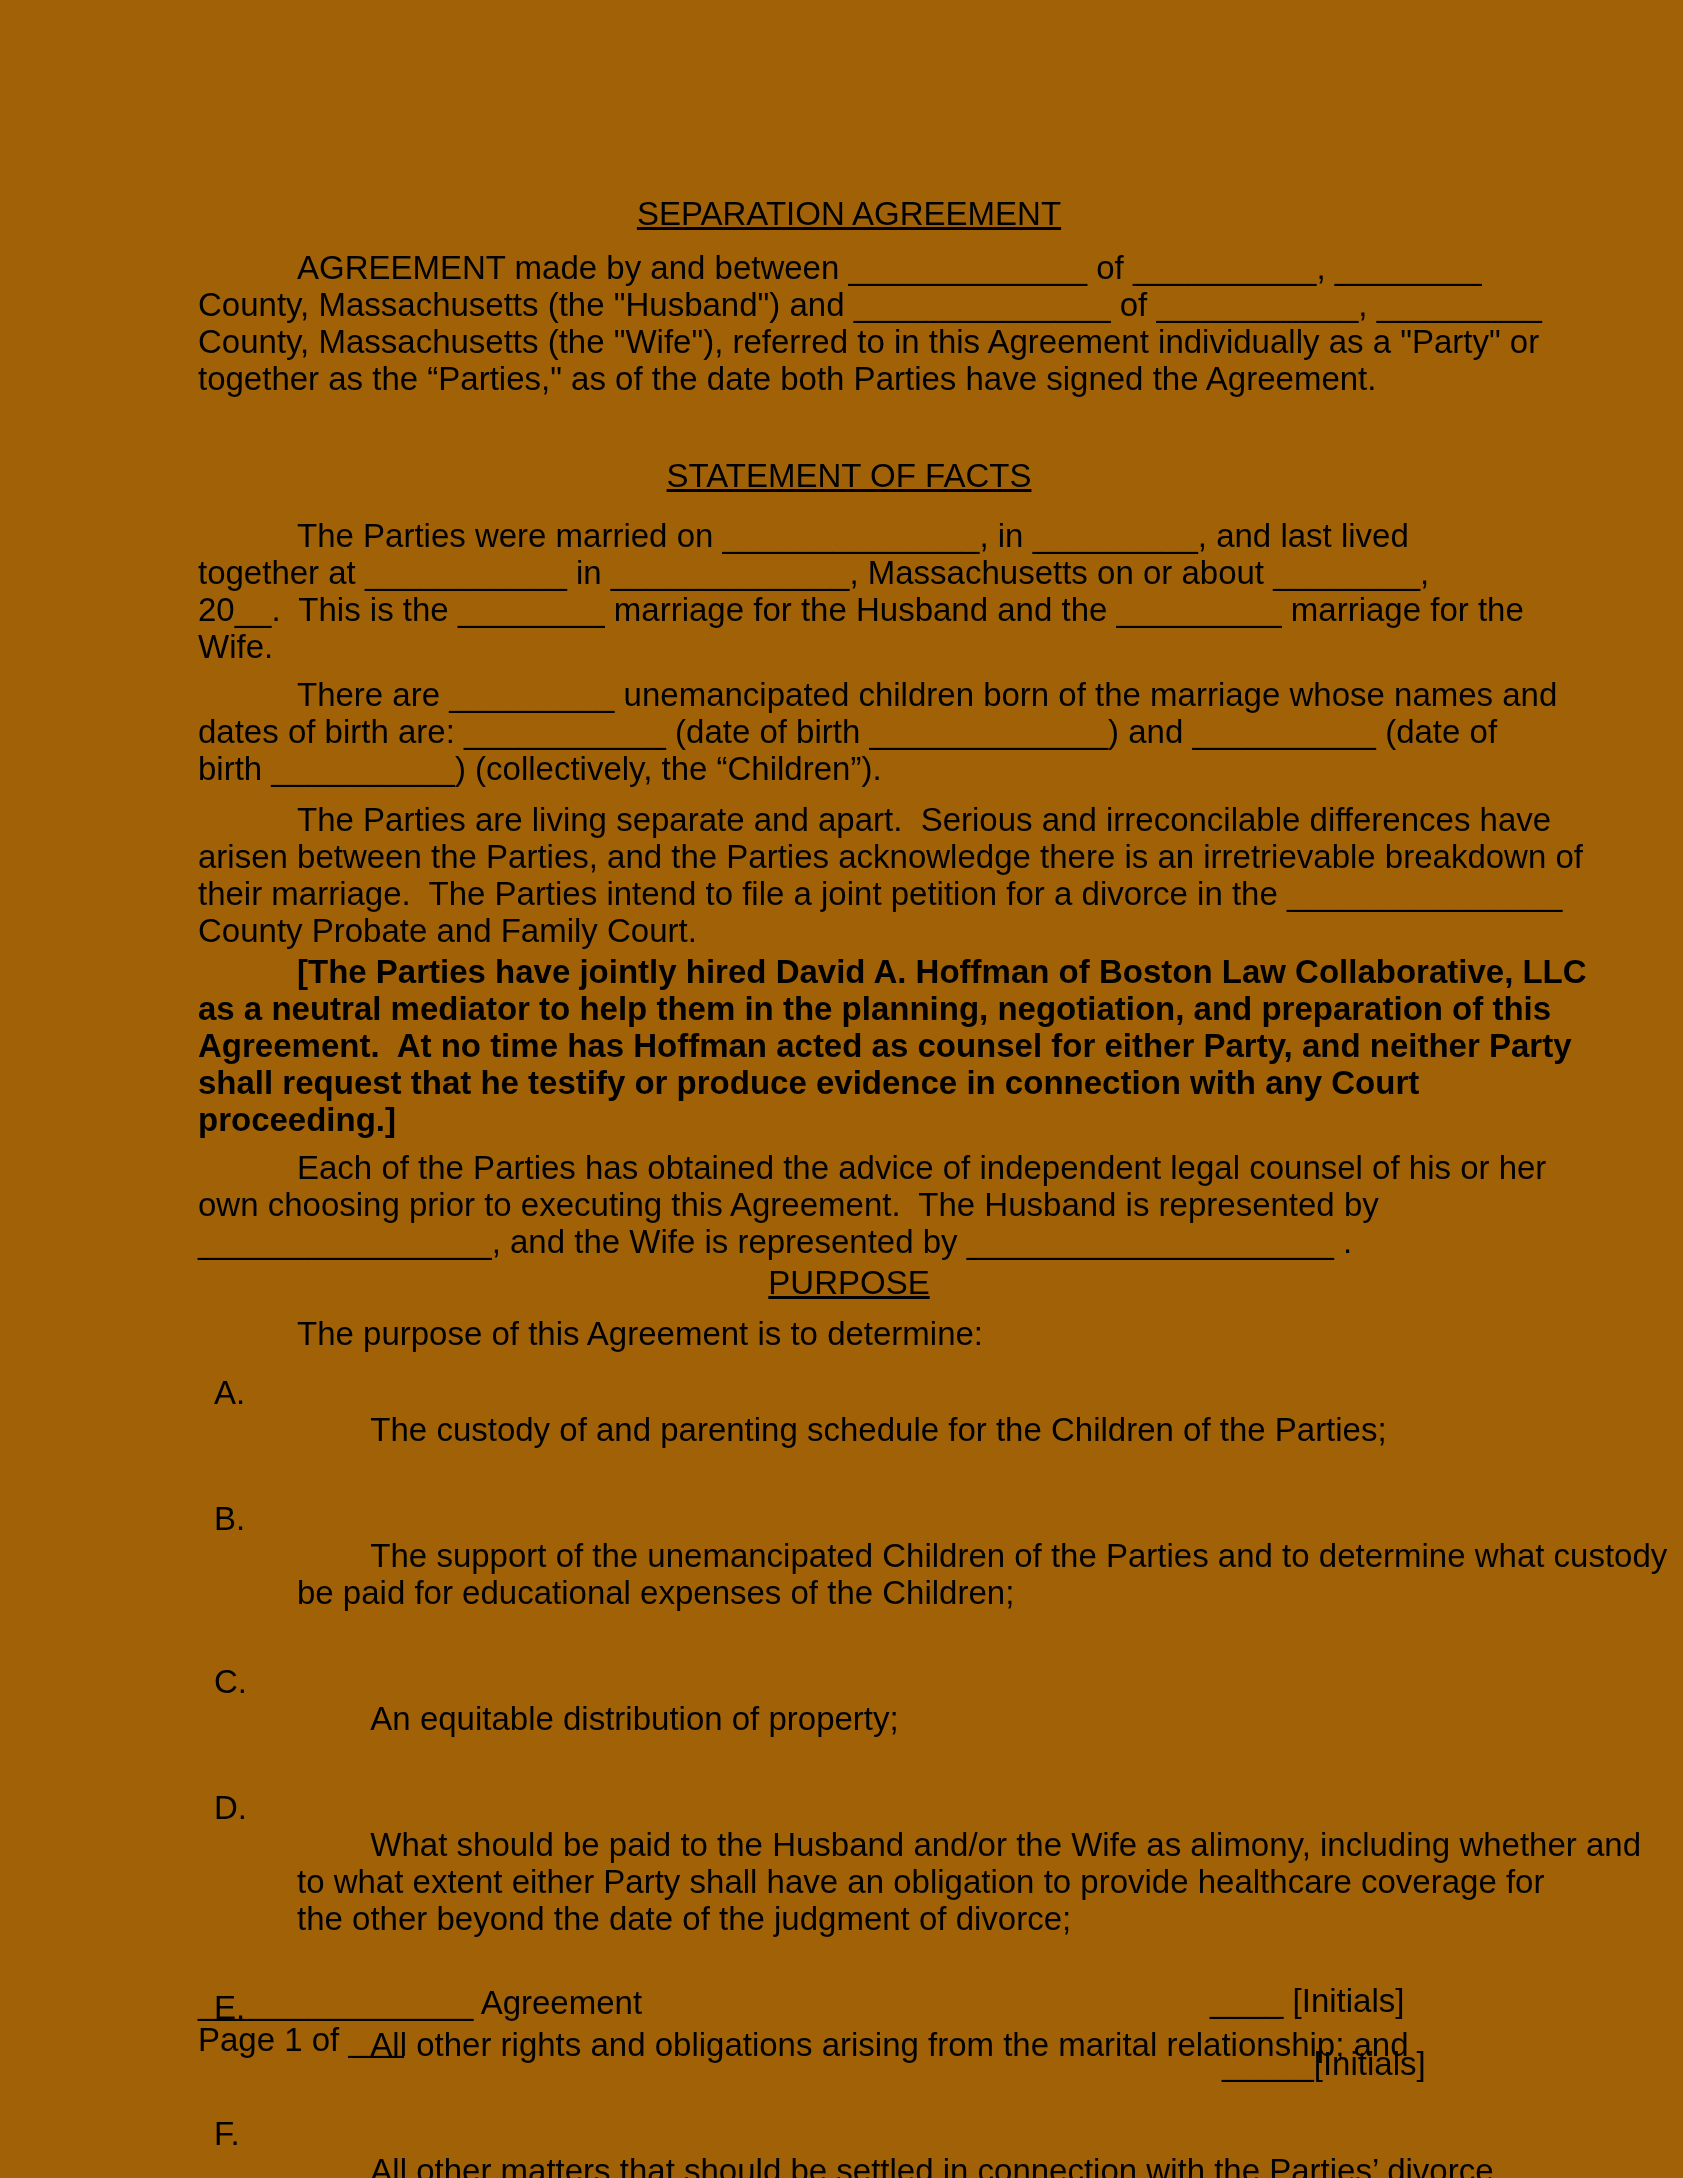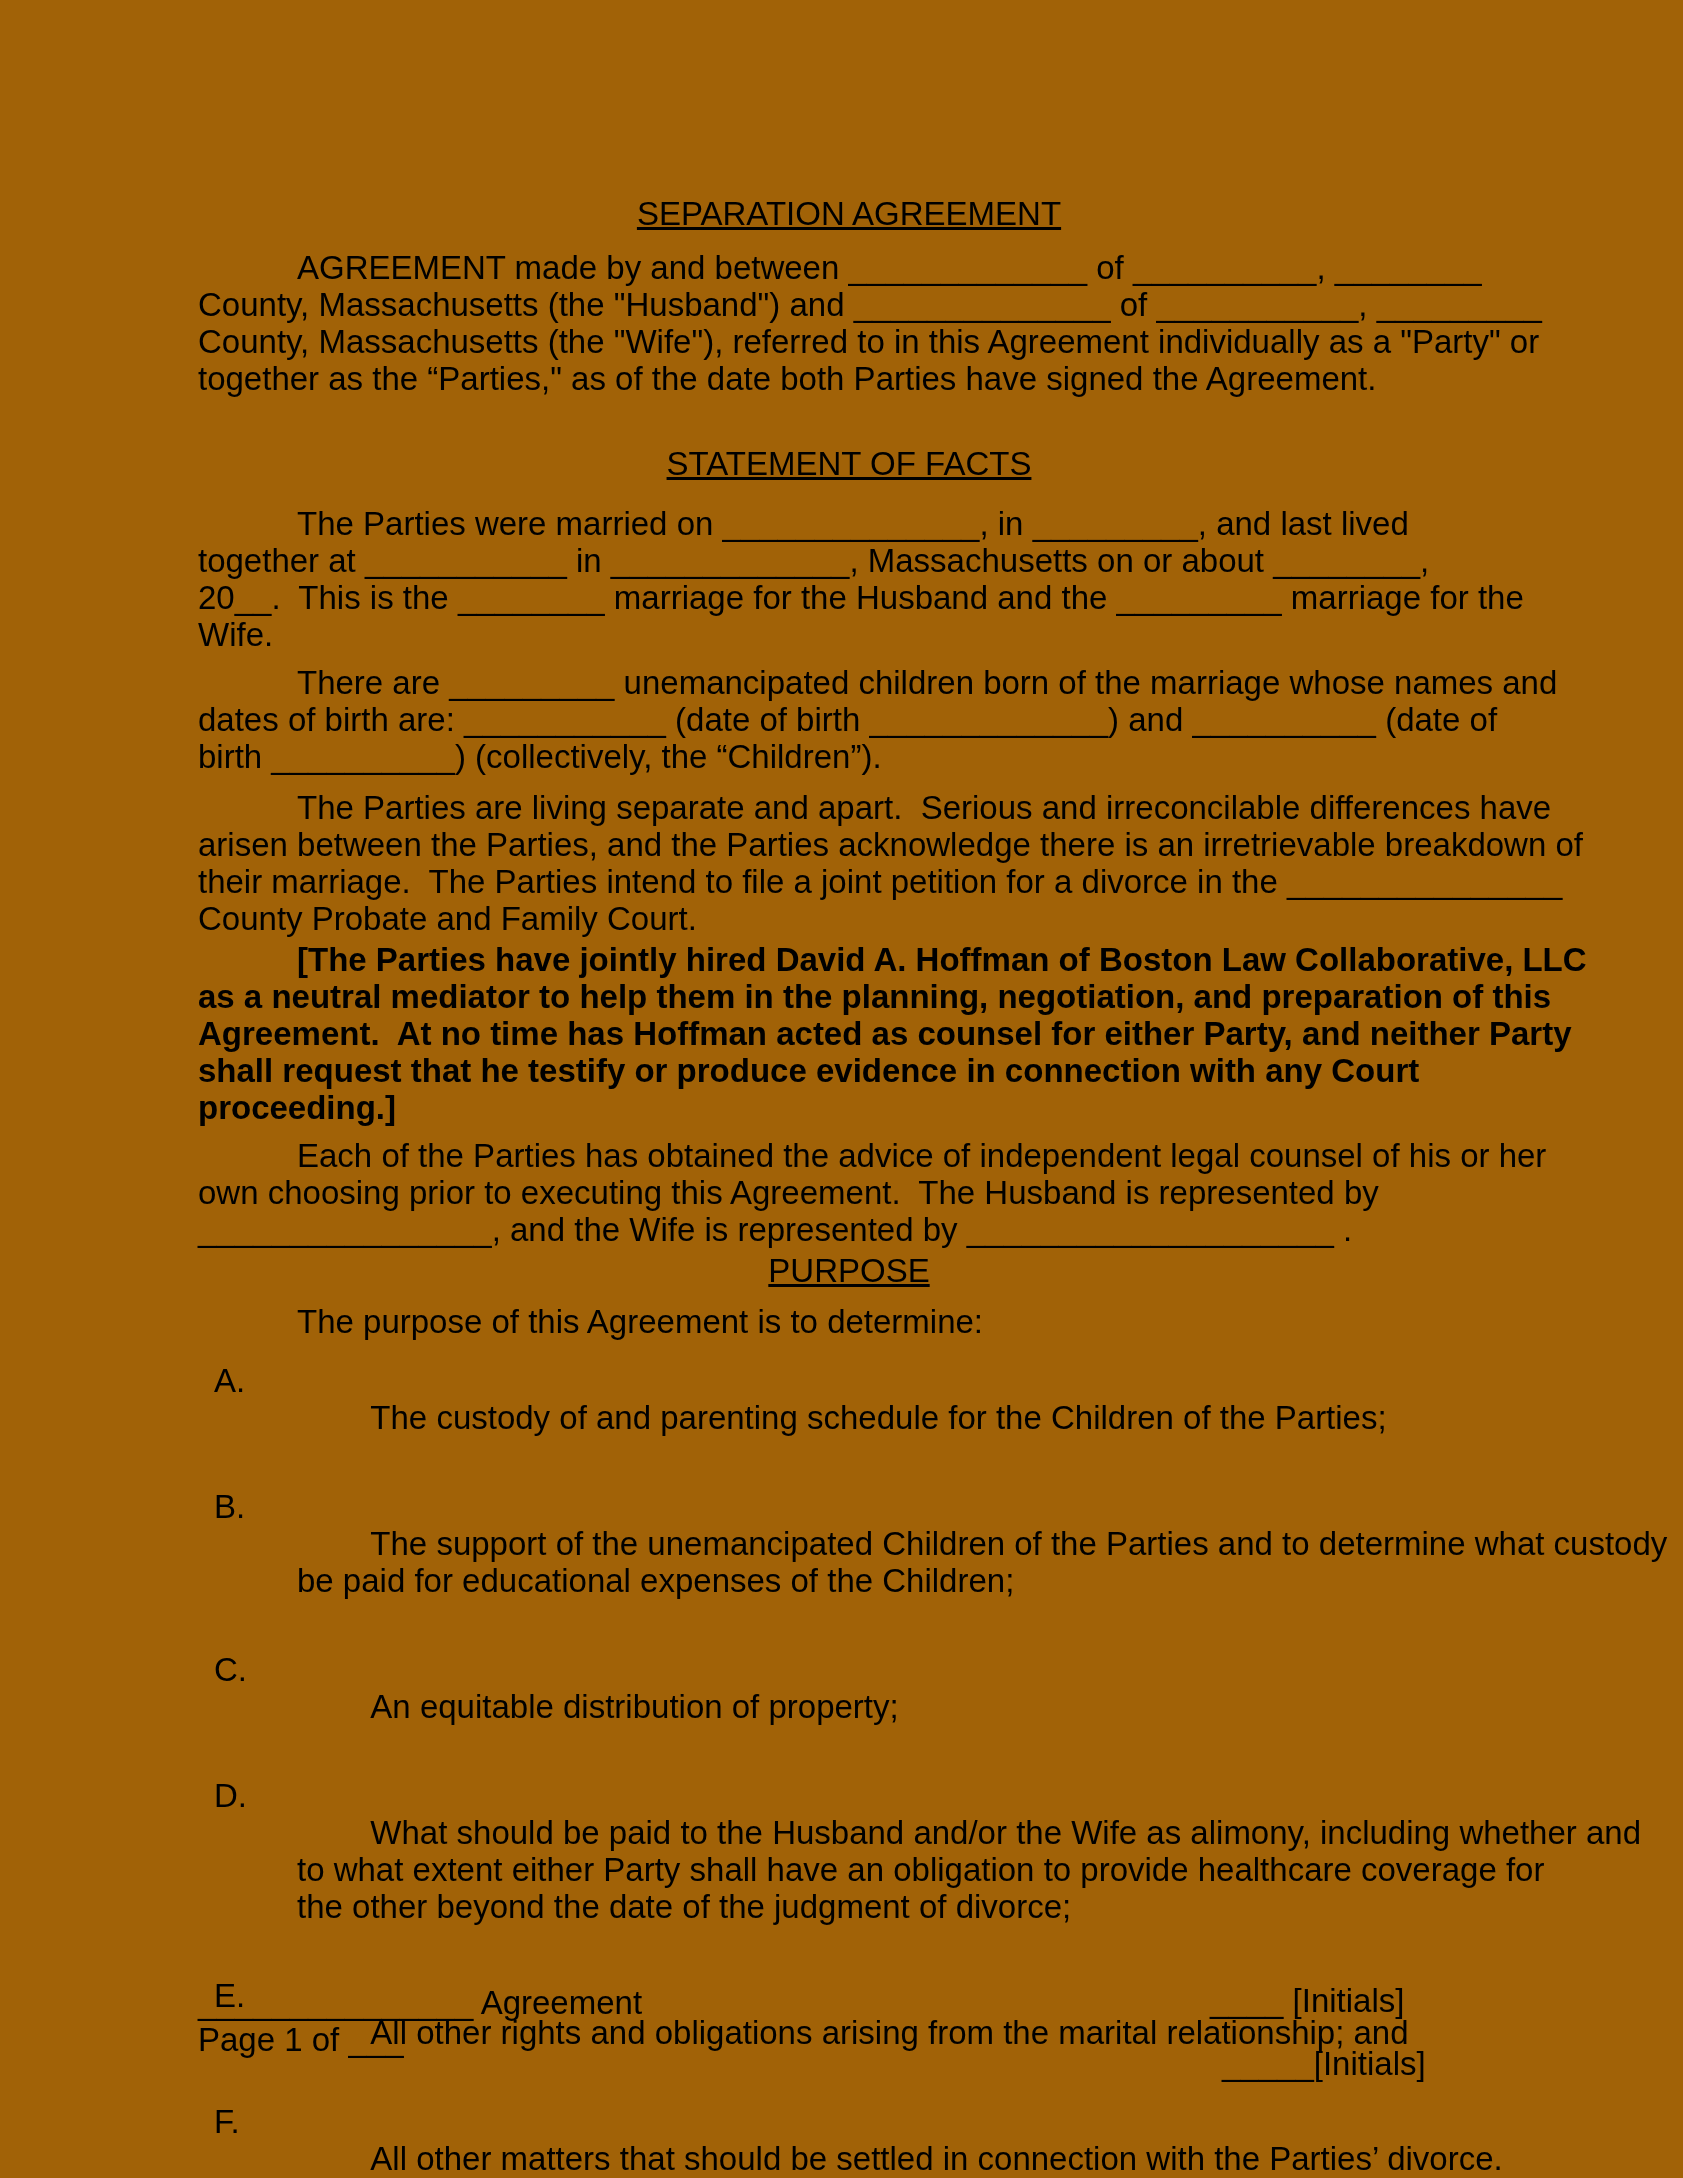--- a/index.html
+++ b/index.html
@@ -25,21 +25,21 @@
     text-decoration:underline;
     margin:0;
     white-space:pre;
   }
   .para{
     margin:0;
     white-space:pre;
     text-indent:99px;
   }
   .title{margin-bottom:17px;}
-  .p-intro{margin-bottom:48px;}
+  .p-intro{margin-bottom:60px;}
   .h-facts{margin-bottom:23px;}
   .p-marriage{margin-bottom:11px;}
   .p-children{margin-bottom:14px;}
   .p-separation{margin-bottom:4px;}
   .p-mediator{margin-bottom:11px;font-weight:bold;}
   .p-counsel{margin-bottom:4px;}
   .h-purpose{margin-bottom:14px;}
   .p-purpose-intro{margin-bottom:22px;}
   .purpose-list{
     list-style:none;

